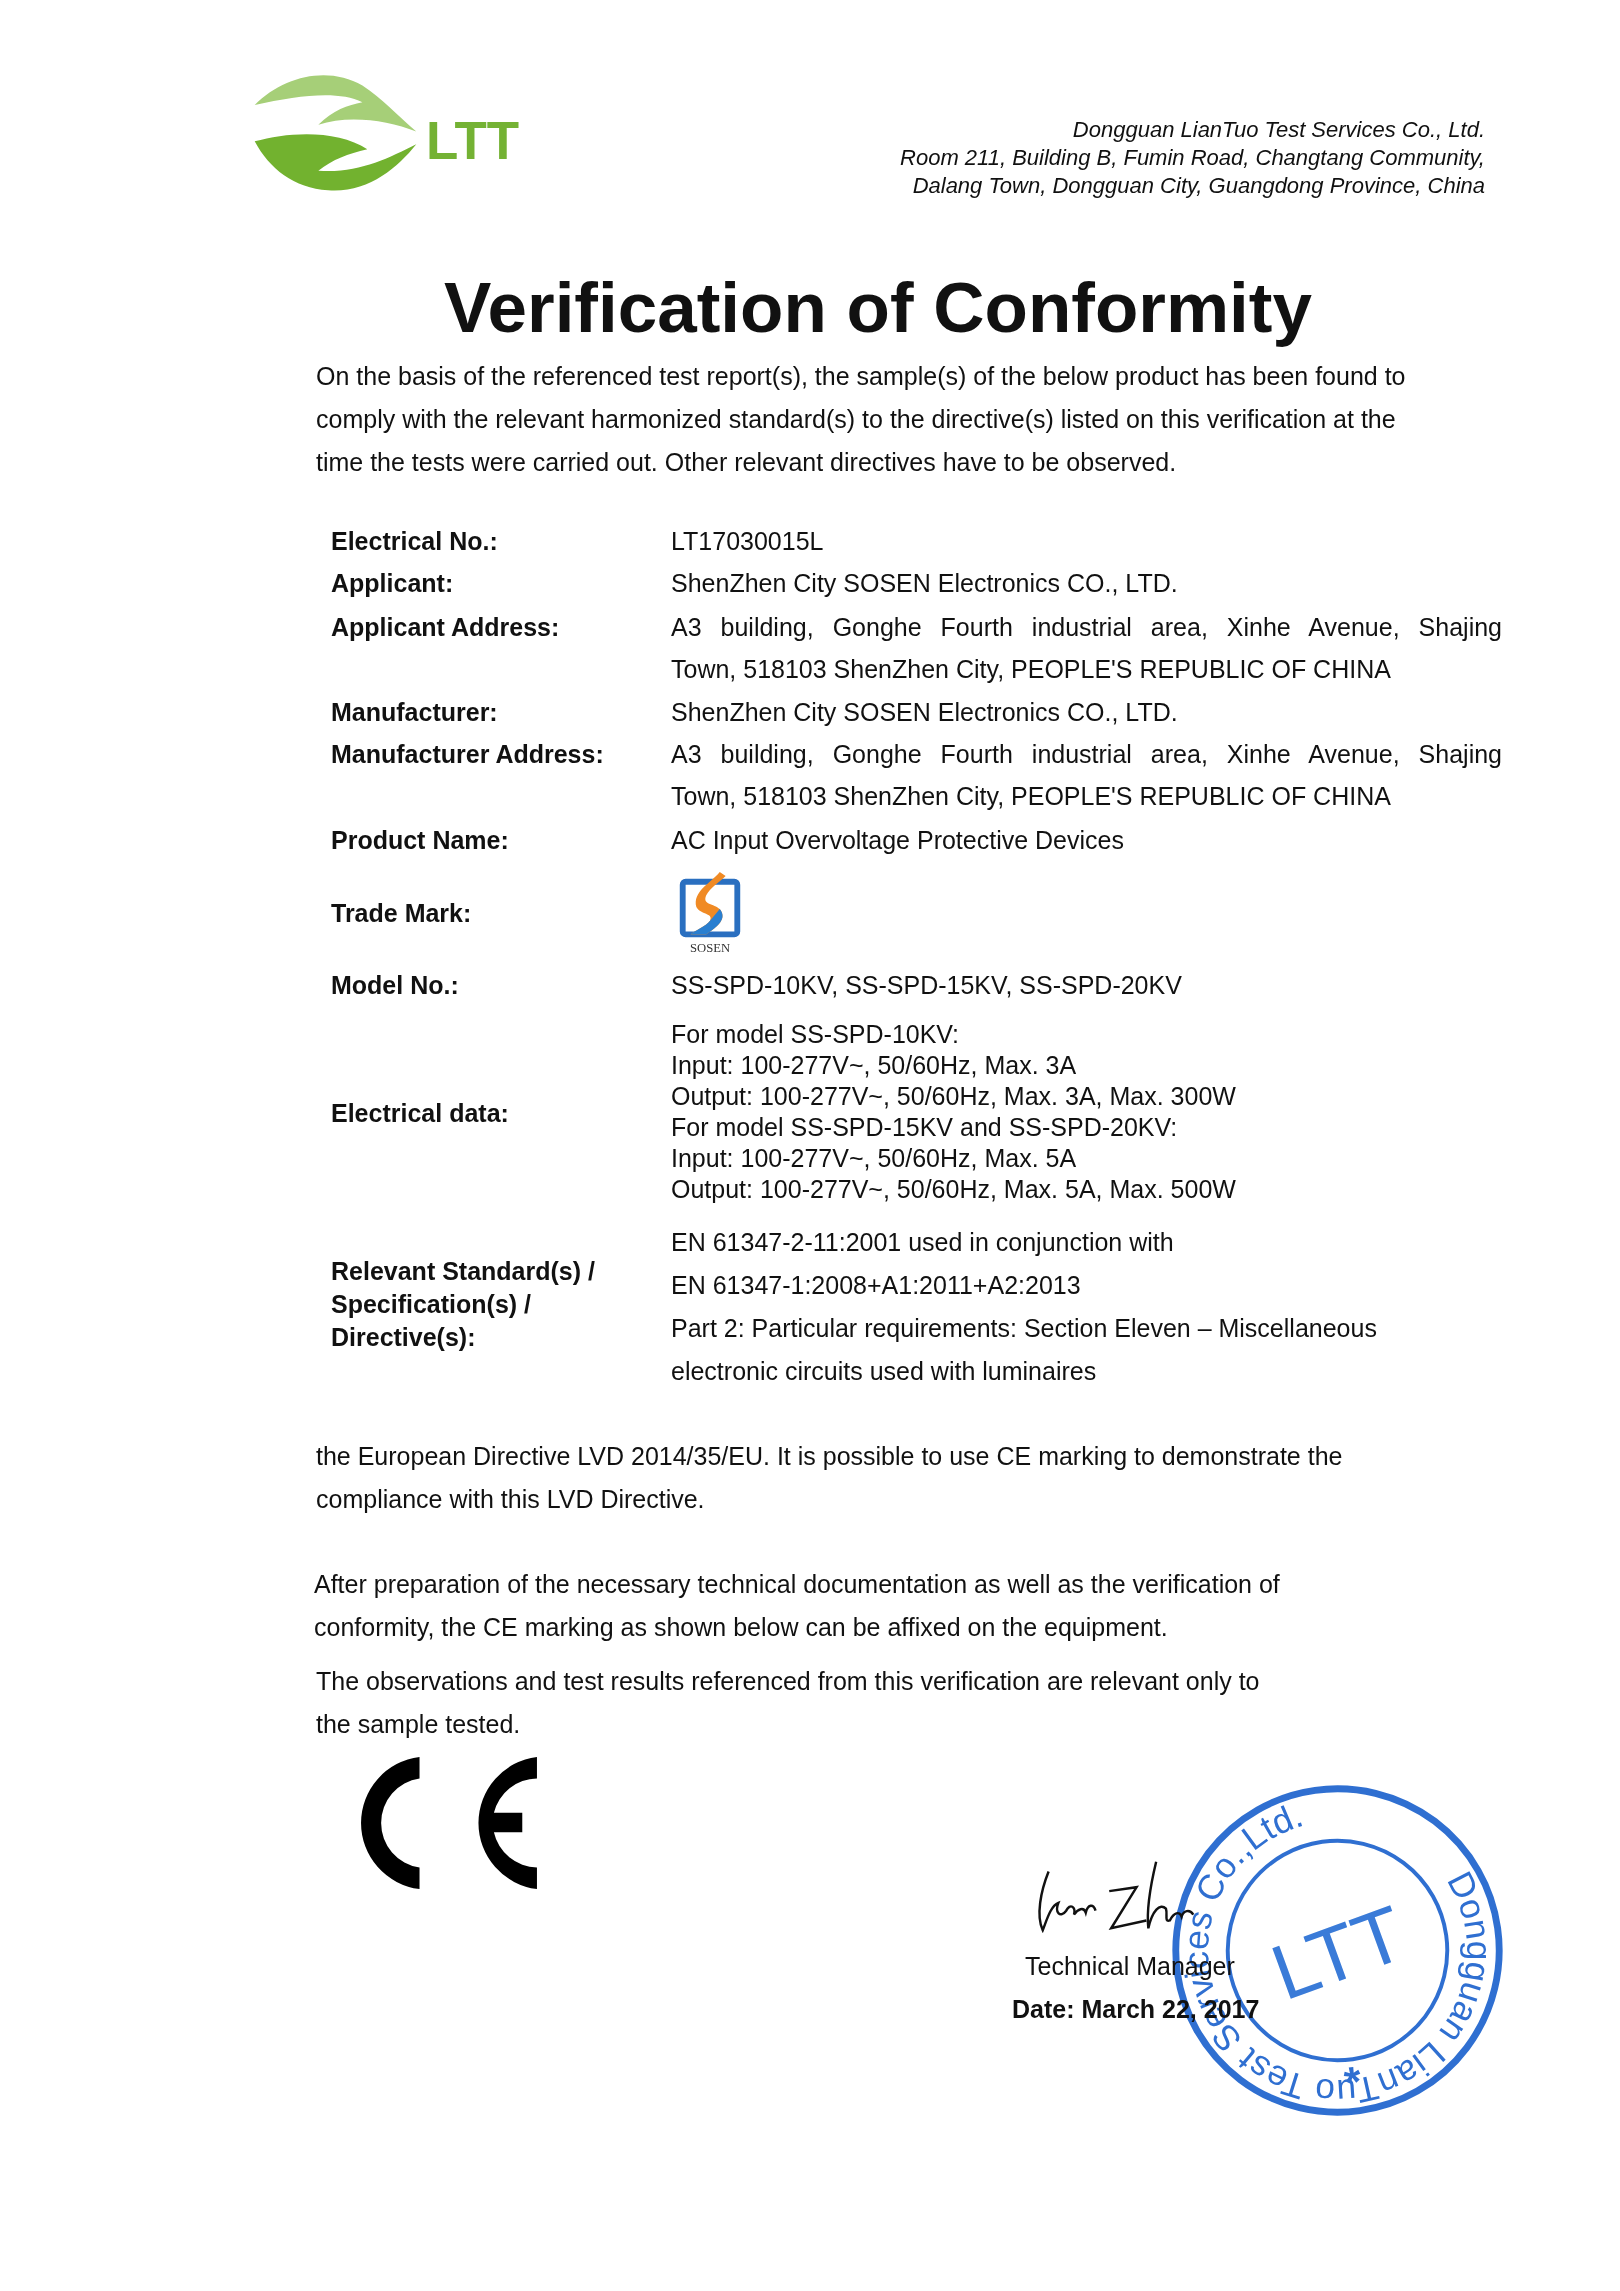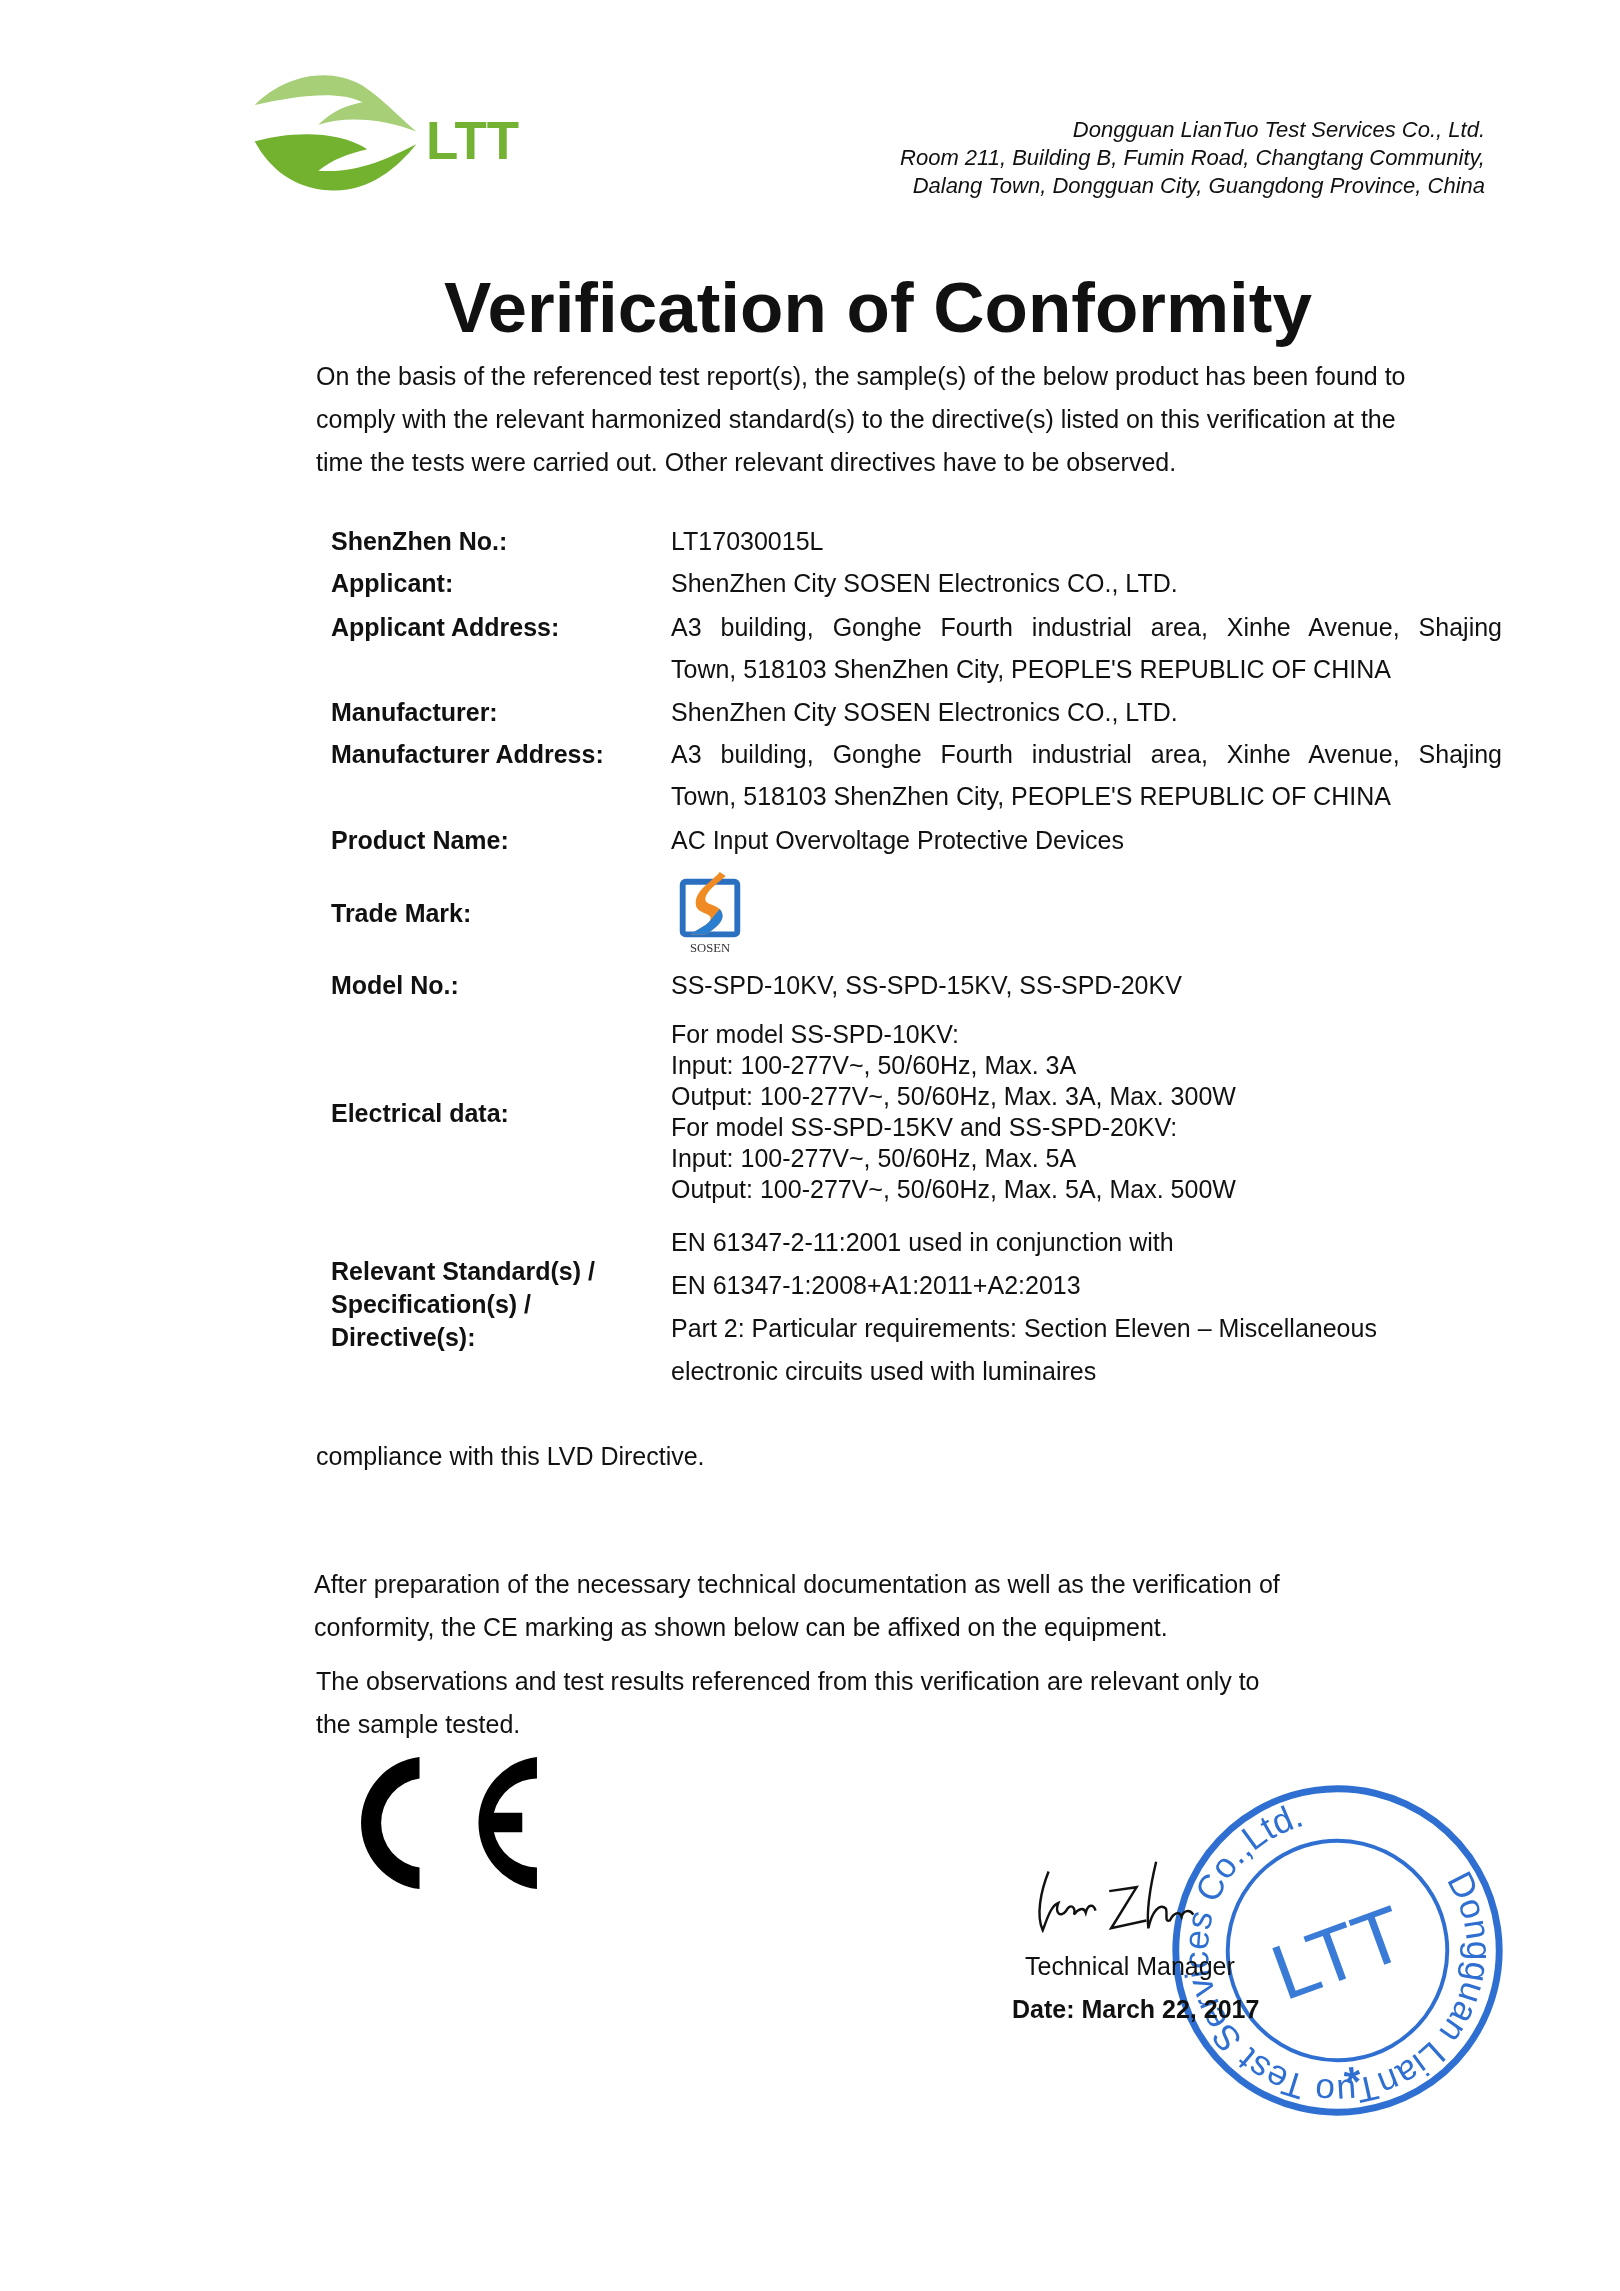--- a/index.html
+++ b/index.html
@@ -48,21 +48,21 @@
 </div>
 
 <div class="abs title">Verification of Conformity</div>
 
 <div class="abs intro">
   <div>On the basis of the referenced test report(s), the sample(s) of the below product has been found to</div>
   <div>comply with the relevant harmonized standard(s) to the directive(s) listed on this verification at the</div>
   <div>time the tests were carried out. Other relevant directives have to be observed.</div>
 </div>
 
-<div class="abs row-label" style="top:527px">ShenZhen No.:</div>
+<div class="abs row-label" style="top:527px">Electrical No.:</div>
 <div class="abs row-value" style="top:527px">LT17030015L</div>
 
 <div class="abs row-label" style="top:569px">Applicant:</div>
 <div class="abs row-value" style="top:569px">ShenZhen City SOSEN Electronics CO., LTD.</div>
 
 <div class="abs row-label" style="top:613px">Applicant Address:</div>
 <div class="abs row-value justify" style="top:613px">A3 building, Gonghe Fourth industrial area, Xinhe Avenue, Shajing</div>
 <div class="abs row-value" style="top:655px">Town, 518103 ShenZhen City, PEOPLE'S REPUBLIC OF CHINA</div>
 
 <div class="abs row-label" style="top:698px">Manufacturer:</div>
@@ -104,20 +104,21 @@
   <div>Directive(s):</div>
 </div>
 <div class="abs std">
   <div>EN 61347-2-11:2001 used in conjunction with</div>
   <div>EN 61347-1:2008+A1:2011+A2:2013</div>
   <div>Part 2: Particular requirements: Section Eleven – Miscellaneous</div>
   <div>electronic circuits used with luminaires</div>
 </div>
 
 <div class="abs para" style="top:1435px">
+  <div>the European Directive LVD 2014/35/EU. It is possible to use CE marking to demonstrate the</div>
   <div>compliance with this LVD Directive.</div>
 </div>
 <div class="abs para" style="top:1563px; left:314px">
   <div>After preparation of the necessary technical documentation as well as the verification of</div>
   <div>conformity, the CE marking as shown below can be affixed on the equipment.</div>
 </div>
 <div class="abs para" style="top:1660px">
   <div>The observations and test results referenced from this verification are relevant only to</div>
   <div>the sample tested.</div>
 </div>

